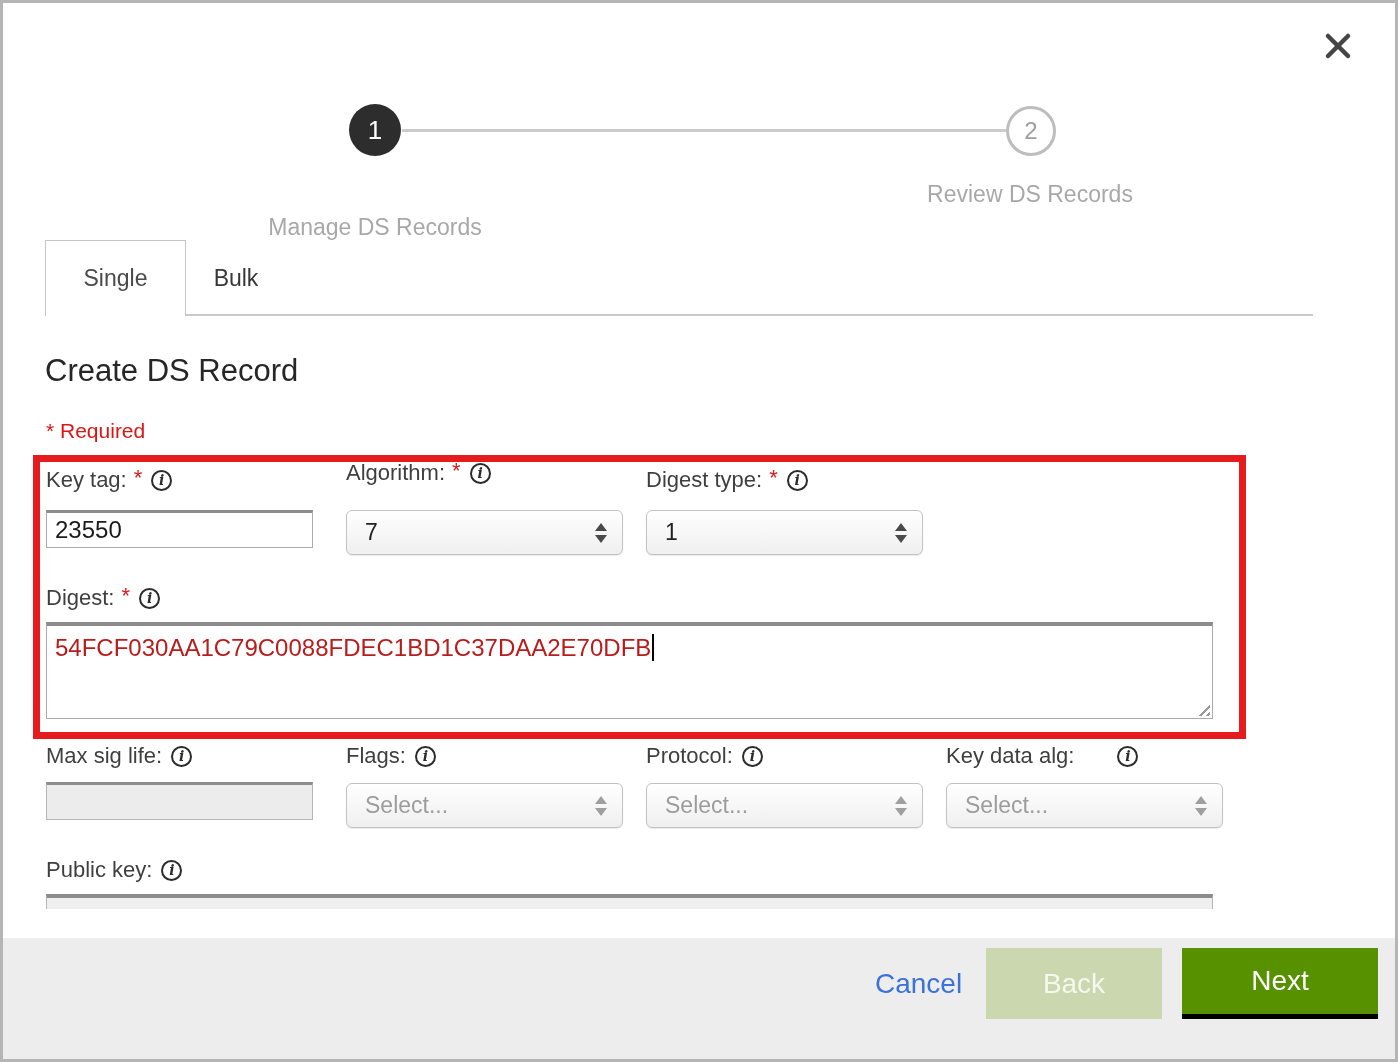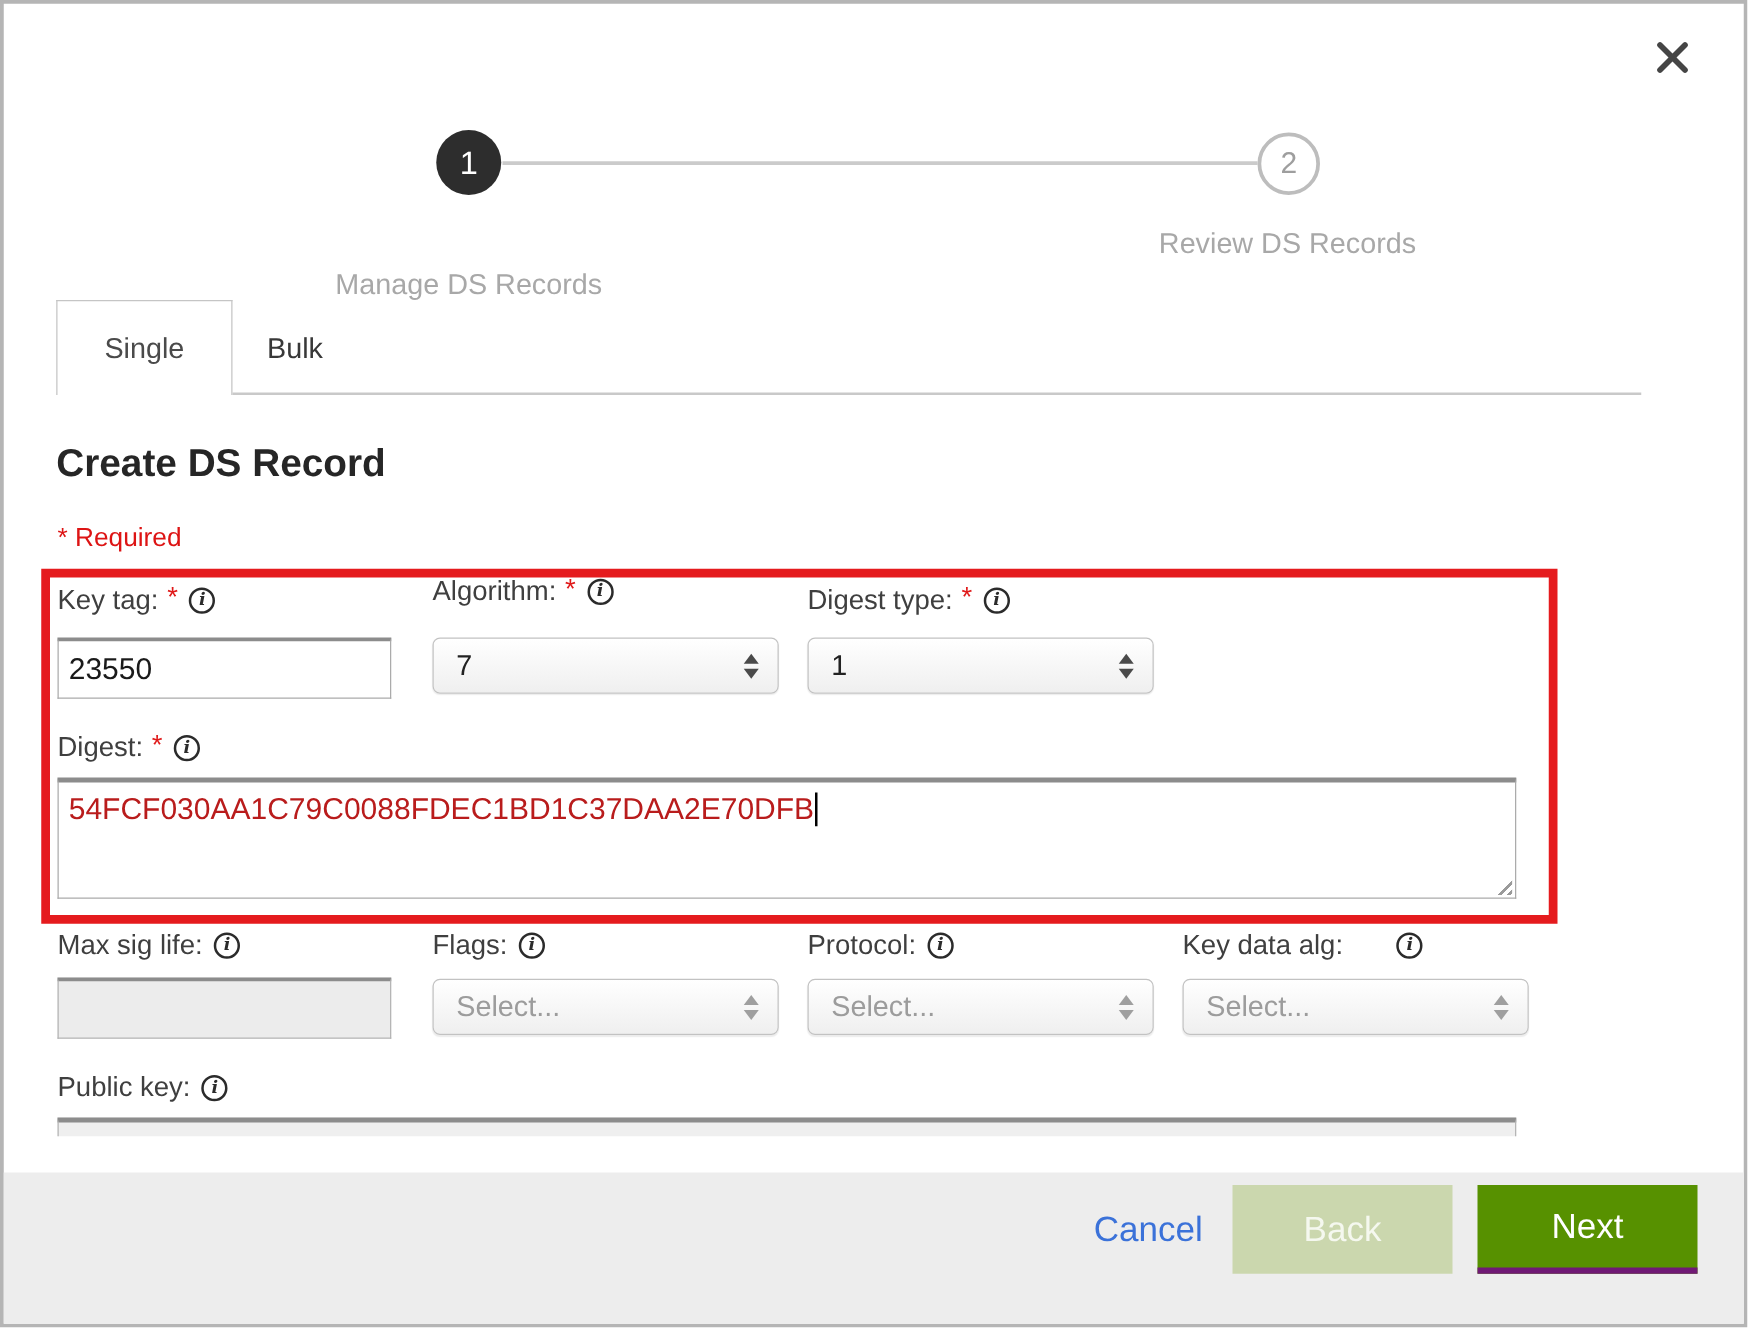--- a/index.html
+++ b/index.html
@@ -20,36 +20,36 @@
   .step-label.s2{left:867px;}
 
   
   .tabs-line{position:absolute;left:42px;top:311px;width:1268px;height:2px;background:#c9c9c9;z-index:1;}
   .tab-single{position:absolute;left:42px;top:237px;width:141px;height:76px;background:#fff;z-index:2;
               border:1px solid #c5c5c5;border-bottom:none;box-sizing:border-box;
               display:flex;align-items:center;justify-content:center;font-size:23px;color:#4a4a4a;cursor:pointer;}
   .tab-bulk{position:absolute;left:183px;top:239px;width:100px;height:72px;z-index:2;
             display:flex;align-items:center;justify-content:center;font-size:23px;color:#383838;cursor:pointer;}
 
-  .heading{position:absolute;left:42px;top:350px;font-size:31px;font-weight:bold;color:#262626;}
+  .heading{position:absolute;left:42px;top:350px;font-size:31px;font-weight:normal;color:#262626;}
   .required-note{position:absolute;left:43px;top:416px;font-size:21px;color:#dd1414;}
 
   
   .highlight{position:absolute;left:30px;top:452px;width:1213px;height:284px;box-sizing:border-box;
              border:7px solid #e51b1e;z-index:5;pointer-events:none;}
 
   
   .flabel{position:absolute;display:flex;align-items:center;font-size:22px;color:#3f3f3f;white-space:nowrap;}
   .ast{color:#e01a1a;margin-left:7px;font-size:22px;transform:translateY(-2px);}
   .info{display:inline-flex;align-items:center;justify-content:center;width:21px;height:21px;margin-left:9px;
         border:2.5px solid #2b2b2b;border-radius:50%;box-sizing:border-box;cursor:pointer;flex:0 0 auto;}
   .info i{font-family:"DejaVu Serif",serif;font-style:italic;font-weight:bold;font-size:14px;line-height:1;color:#2b2b2b;}
 
   
-  .tinput{position:absolute;box-sizing:border-box;height:49px;border:1px solid #ababab;border-top:3px solid #8c8c8c;
+  .tinput{position:absolute;box-sizing:border-box;height:38px;border:1px solid #ababab;border-top:3px solid #8c8c8c;
           background:#fff;font-family:"Liberation Sans",sans-serif;font-size:24px;color:#1a1a1a;padding:0 8px;outline:none;}
   .tinput.disabled{background:#ececec;border-color:#b5b5b5;border-top-color:#8c8c8c;}
 
   
   .sel{position:absolute;box-sizing:border-box;height:45px;border:1px solid #c2c2c2;border-radius:6px;
        background:linear-gradient(#ffffff,#efefef);display:flex;align-items:center;padding-left:18px;
        font-size:23px;color:#222;cursor:pointer;box-shadow:0 1px 1px rgba(0,0,0,0.08);}
   .sel .ph{color:#9c9c9c;}
   .spin{position:absolute;right:15px;top:50%;transform:translateY(-50%);display:flex;flex-direction:column;align-items:center;}
   .spin .up{width:0;height:0;border-left:6px solid transparent;border-right:6px solid transparent;border-bottom:8px solid #4a4a4a;margin-bottom:4px;}
@@ -69,21 +69,21 @@
   
   .pk-strip{position:absolute;left:43px;top:891px;width:1167px;height:15px;box-sizing:border-box;
             border-top:4px solid #8c8c8c;border-left:1px solid #b5b5b5;border-right:1px solid #b5b5b5;background:#efefef;}
 
   
   .footer{position:absolute;left:0;right:0;bottom:0;height:121px;background:#ededed;}
   .cancel{position:absolute;left:872px;top:30px;font-size:28px;color:#3b72d9;cursor:pointer;}
   .btn{position:absolute;top:10px;height:71px;display:flex;align-items:center;justify-content:center;
        font-size:28px;box-sizing:border-box;cursor:pointer;}
   .btn.back{left:983px;width:176px;background:#cbd7ae;color:#f5f8ef;cursor:default;}
-  .btn.next{left:1179px;width:176px;background:#579100;border-bottom:5px solid #701a75;color:#ffffff;}
+  .btn.next{left:1179px;width:196px;background:#579100;border-bottom:5px solid #000000;color:#ffffff;}
 </style>
 </head>
 <body>
 
 <div class="modal">
 
   <div class="close">
     <svg width="30" height="30" viewBox="0 0 30 30">
       <line x1="5" y1="5" x2="25" y2="25" stroke="#454545" stroke-width="4.5" stroke-linecap="round"></line>
       <line x1="25" y1="5" x2="5" y2="25" stroke="#454545" stroke-width="4.5" stroke-linecap="round"></line>

